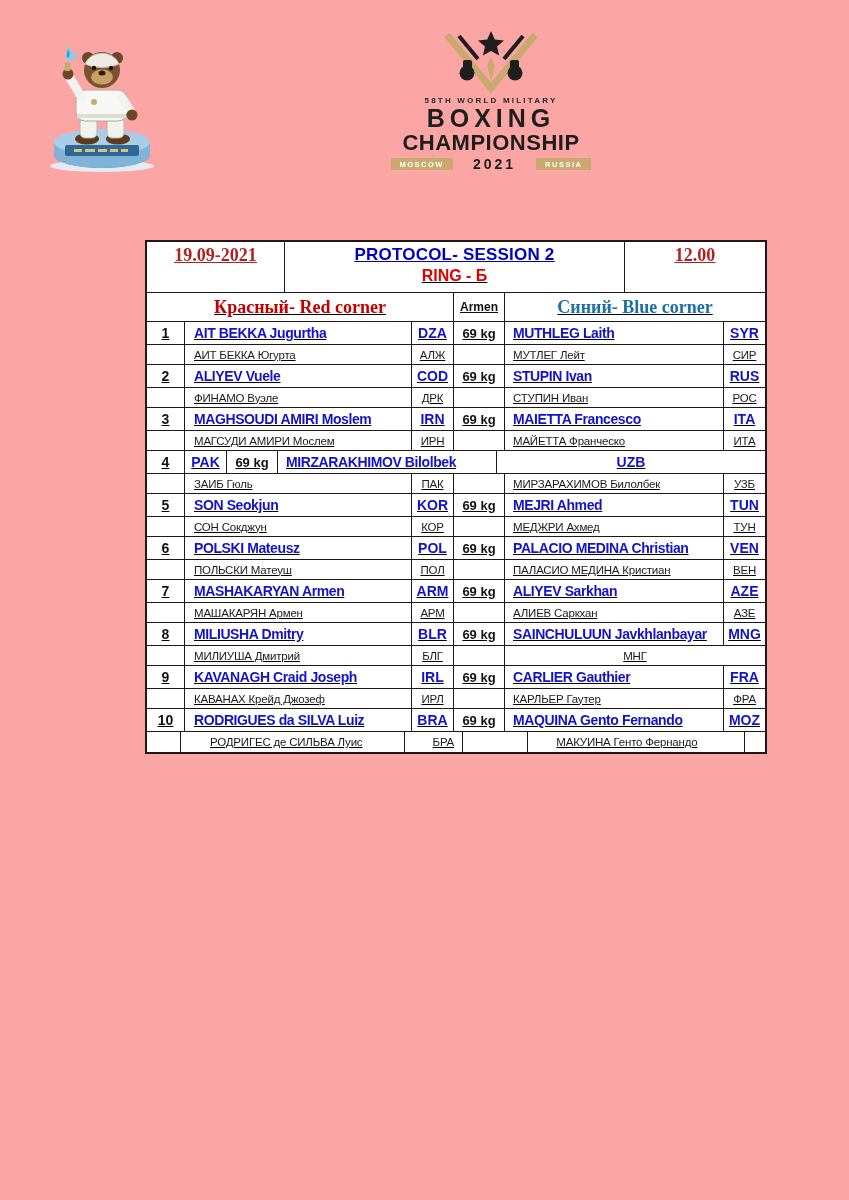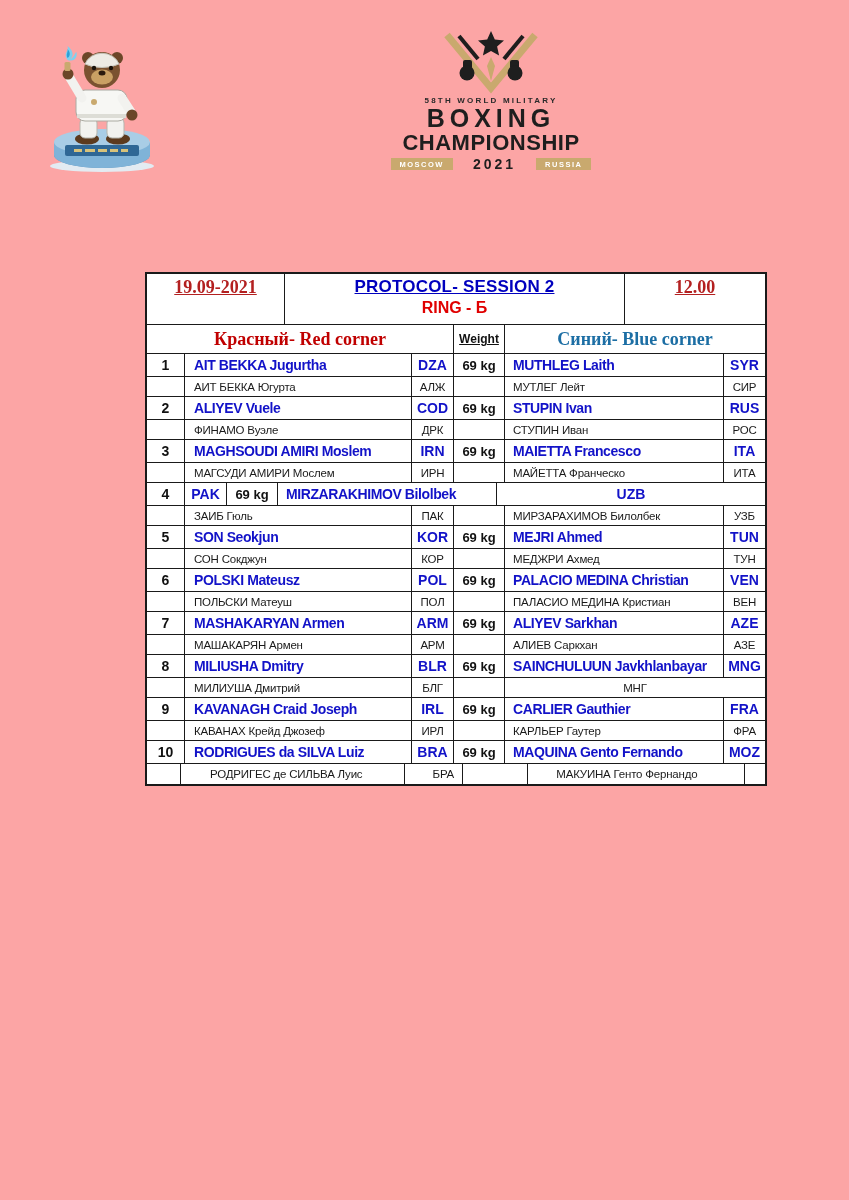--- a/index.html
+++ b/index.html
@@ -11,21 +11,21 @@
   .emblem-wrap { position:absolute; left:386px; top:30px; width:210px; text-align:center; }
   .emblem-graphic { display:block; margin:0 auto; }
   .emblem-topline { font-size:8px; font-weight:bold; letter-spacing:2.2px; color:#2a2a2a; margin-top:2px; white-space:nowrap; }
   .emblem-title1 { font-size:25px; font-weight:bold; letter-spacing:5px; color:#1e1e1e; line-height:1.0; margin-top:1px; }
   .emblem-title2 { font-size:22px; font-weight:bold; letter-spacing:0.5px; color:#1e1e1e; line-height:1.05; }
   .emblem-bottom { display:flex; justify-content:center; align-items:center; gap:20px; margin-top:2px; }
   .emblem-badge { background:#c9a96e; color:#ffffff; font-size:7.5px; font-weight:bold; letter-spacing:1.5px; padding:2px 9px 1px; }
   .emblem-year { font-size:14px; font-weight:bold; letter-spacing:3px; color:#1e1e1e; }
 
   
-  .ptable { position:absolute; left:145px; top:272px; width:622px; border:2px solid #1a1a1a; background:#fff; }
+  .ptable { position:absolute; left:145px; top:240px; width:622px; border:2px solid #1a1a1a; background:#fff;text-decoration:underline; }
   .prow { display:flex; border-bottom:1px solid #1a1a1a; align-items:center; }
   .pcell { height:100%; display:flex; align-items:center; justify-content:center; border-right:1px solid #1a1a1a; overflow:hidden; white-space:nowrap; }
   .pcell:last-child { border-right:none; }
 
   .hdr1 { height:51px; align-items:stretch; }
   .hdr1 .pcell { flex-direction:column; justify-content:flex-start; padding-top:3px; }
   .h-date  { width:138px; }
   .h-mid   { width:340px; }
   .h-time  { flex:1; }
   .t-date  { font-family:"Liberation Serif", serif; font-size:18px; font-weight:bold; color:#b32020; text-decoration:underline; }
@@ -133,21 +133,21 @@
         <span class="t-title">PROTOCOL- SESSION 2</span>
         <span class="t-ring">RING - Б</span>
       </div>
       <div class="pcell h-time">
         <span class="t-time">12.00</span>
       </div>
     </div>
 
     <div class="prow hdr2">
       <div class="pcell c-red">Красный- Red corner</div>
-      <div class="pcell c-wt">Weight</div>
+      <div class="pcell c-wt">Armen</div>
       <div class="pcell c-blue">Синий- Blue corner</div>
     </div>
 
     <div class="bouts" id="bouts">
   <div class="prow rmain">
     <div class="pcell col-no">1</div>
     <div class="pcell col-rn">AIT BEKKA Jugurtha</div>
     <div class="pcell col-rc">DZA</div>
     <div class="pcell col-wt">69 kg</div>
     <div class="pcell col-bn">MUTHLEG Laith</div>

